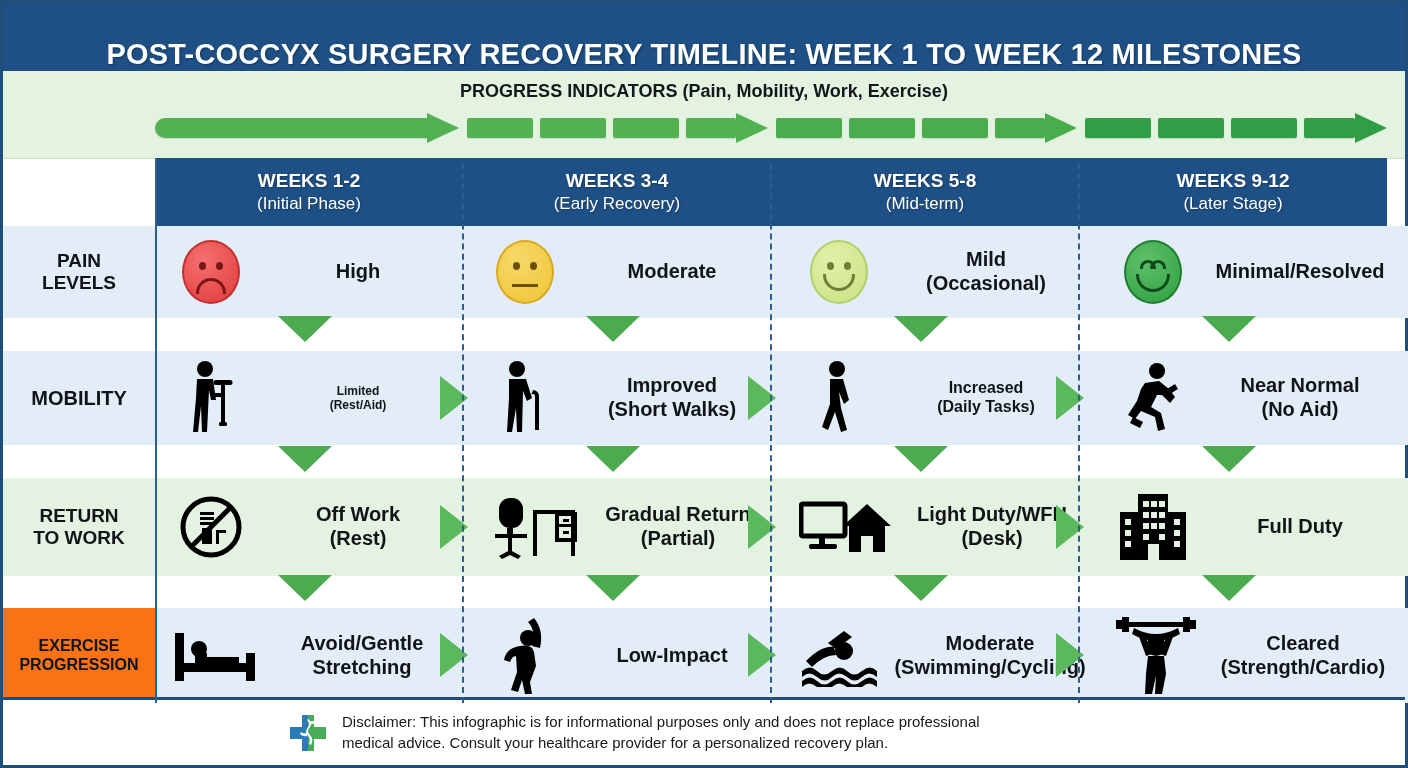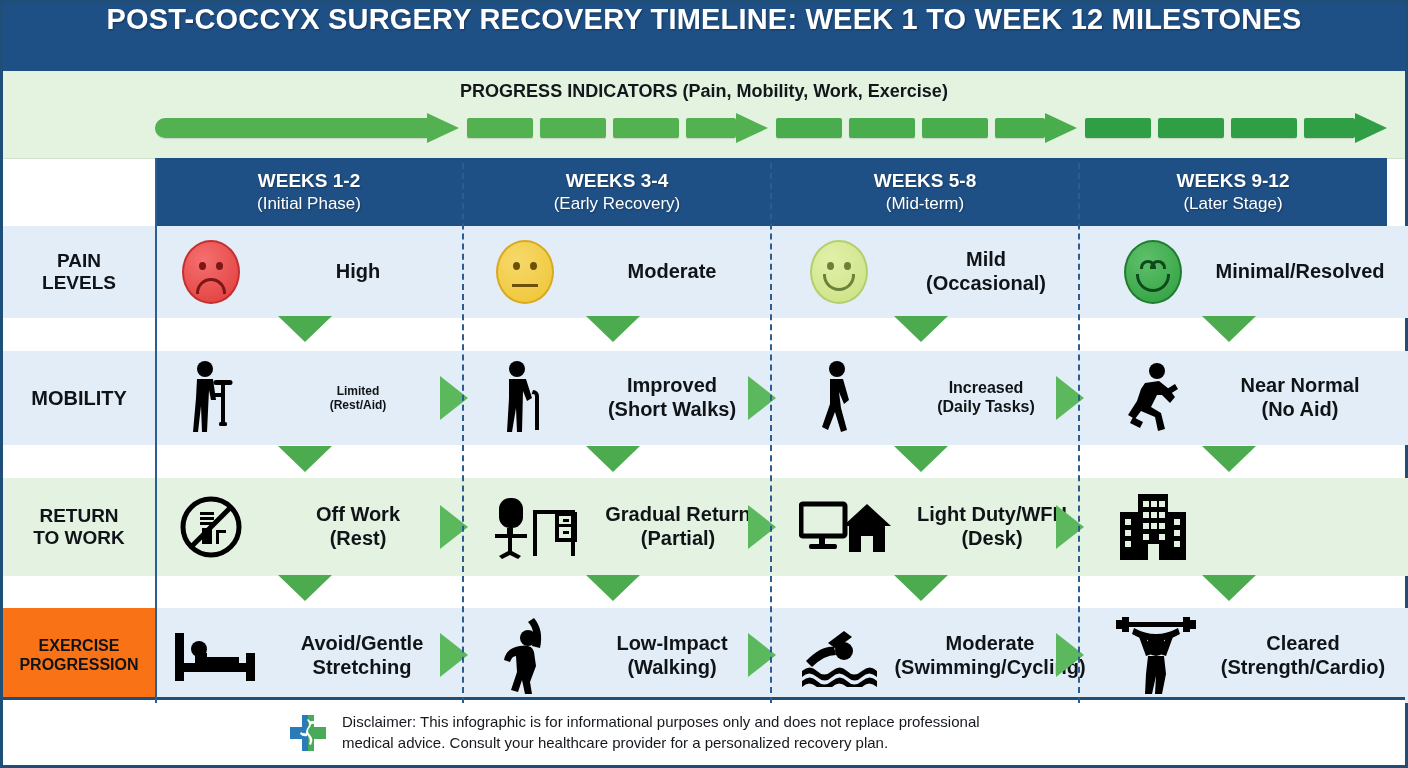--- a/index.html
+++ b/index.html
@@ -13,21 +13,21 @@
     position:relative;width:1408px;height:768px;
     background:#ffffff;
     border:3px solid #1f4e79;
     box-sizing:border-box;
   }
 
   
   .title-bar{
     position:absolute;left:0;top:0;width:100%;height:68px;
     background:#1f5085;
-    display:flex;align-items:flex-start;justify-content:center;
+    display:flex;align-items:flex-end;justify-content:center;
   }
   .title-text{
     color:#ffffff;font-size:29px;font-weight:bold;
     letter-spacing:.2px;text-align:center;
     text-shadow:1px 1px 2px rgba(0,0,0,.35);
     white-space:nowrap;
   }
 
   
   .progress-band{
@@ -417,20 +417,21 @@
               <rect x="9" y="27" width="6" height="6"></rect>
                 <rect x="9" y="38" width="6" height="6"></rect>
                 <rect x="9" y="49" width="6" height="6"></rect>
               <rect x="58" y="27" width="6" height="6"></rect>
                 <rect x="58" y="38" width="6" height="6"></rect>
                 <rect x="58" y="49" width="6" height="6"></rect>
             </g>
           </svg>
         </div>
         <div class="cell-text" style="font-size:20px;">
+          <div>Full Duty</div>
         </div>
       </div>
     </div>
   </div>
 
   <div class="row" style="top:605px;height:95px;background:#e3edf7;">
     <div class="rowlabel" style="font-size:16px;background:#f97316;">
       <div>
         <div>EXERCISE</div>
         <div>PROGRESSION</div>
@@ -457,21 +458,20 @@
       <div class="cell">
         <div class="icon-box">
           <svg width="58" height="80" viewBox="0 0 58 80" fill="#000">
             <circle cx="32" cy="22" r="8"></circle>
             <path d="M24 30 Q36 28 38 36 L40 50 L34 66 L36 78 L29 78 L26 64 L22 76 L15 74 L21 56 L20 40 Q16 40 14 46 L8 44 Q10 32 24 30 Z"></path>
             <path d="M36 30 Q40 14 32 6 L38 2 Q48 14 44 32 Z"></path>
           </svg>
         </div>
         <div class="cell-text" style="font-size:20px;">
           <div>Low-Impact</div>
-          <div>(Walking)</div>
         </div>
       </div>
 
       <div class="cell">
         <div class="icon-box" style="width:92px;min-width:92px;">
           <svg width="86" height="62" viewBox="0 0 86 62" fill="#000">
             <circle cx="44" cy="26" r="9"></circle>
             <path d="M6 36 Q22 20 34 22 L36 30 Q24 30 12 42 Z"></path>
             <path d="M28 18 L44 6 L52 12 L36 24 Z"></path>
             <path d="M2 46 q8 -7 15 0 t15 0 t15 0 t15 0 t15 0 l0 6 q-8 -7 -15 0 t-15 0 t-15 0 t-15 0 t-15 0z"></path>

